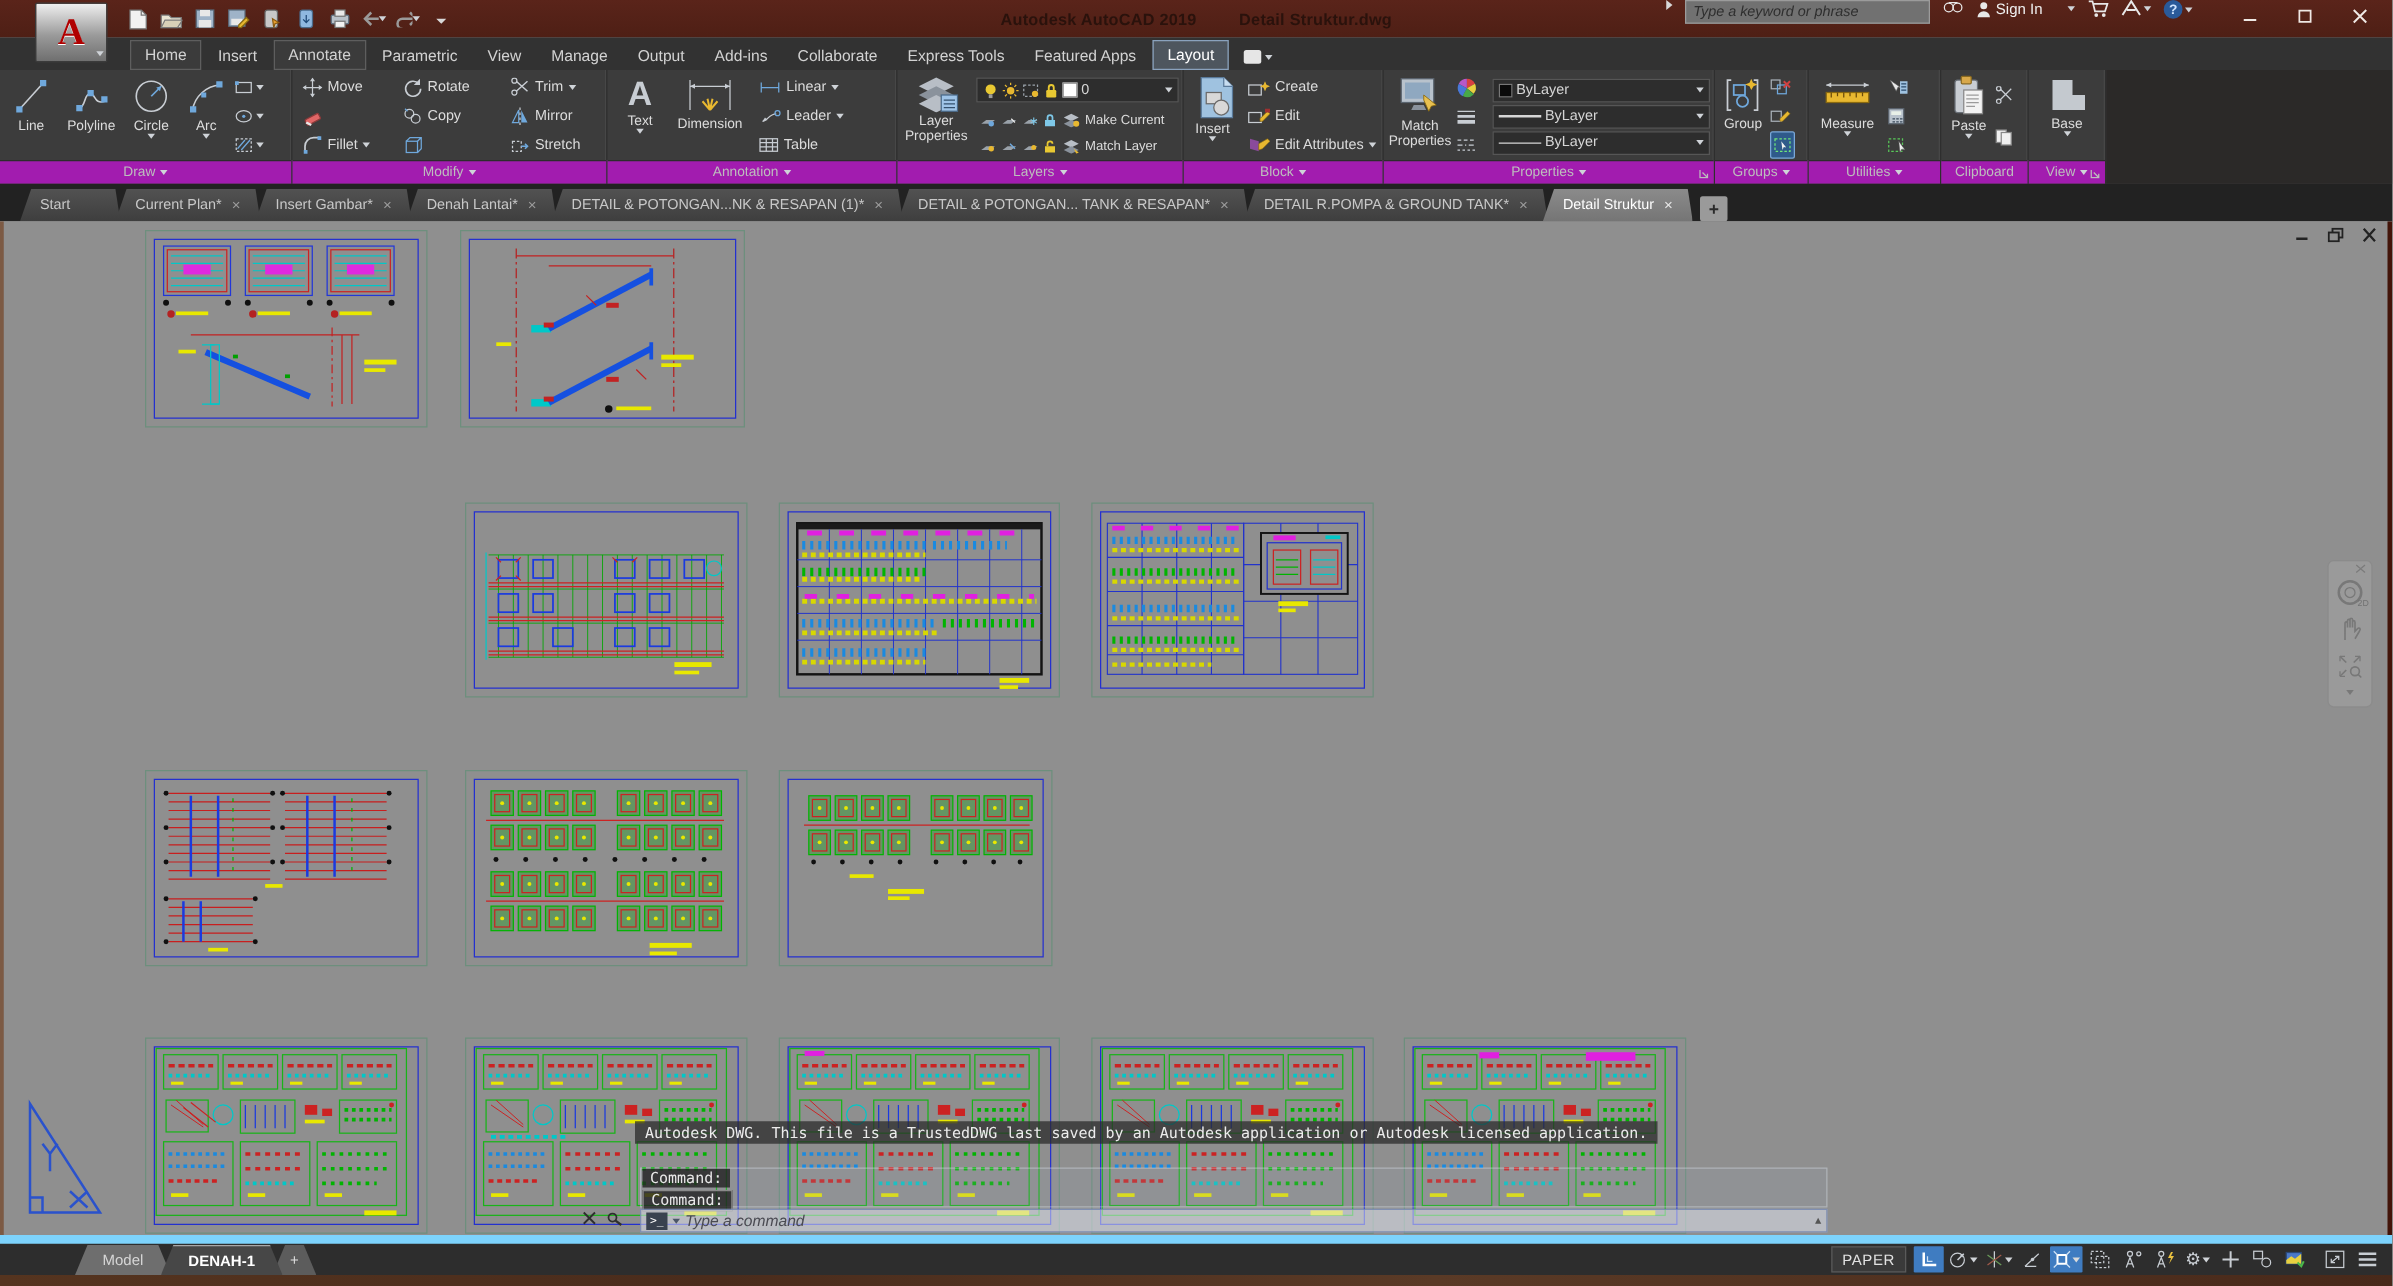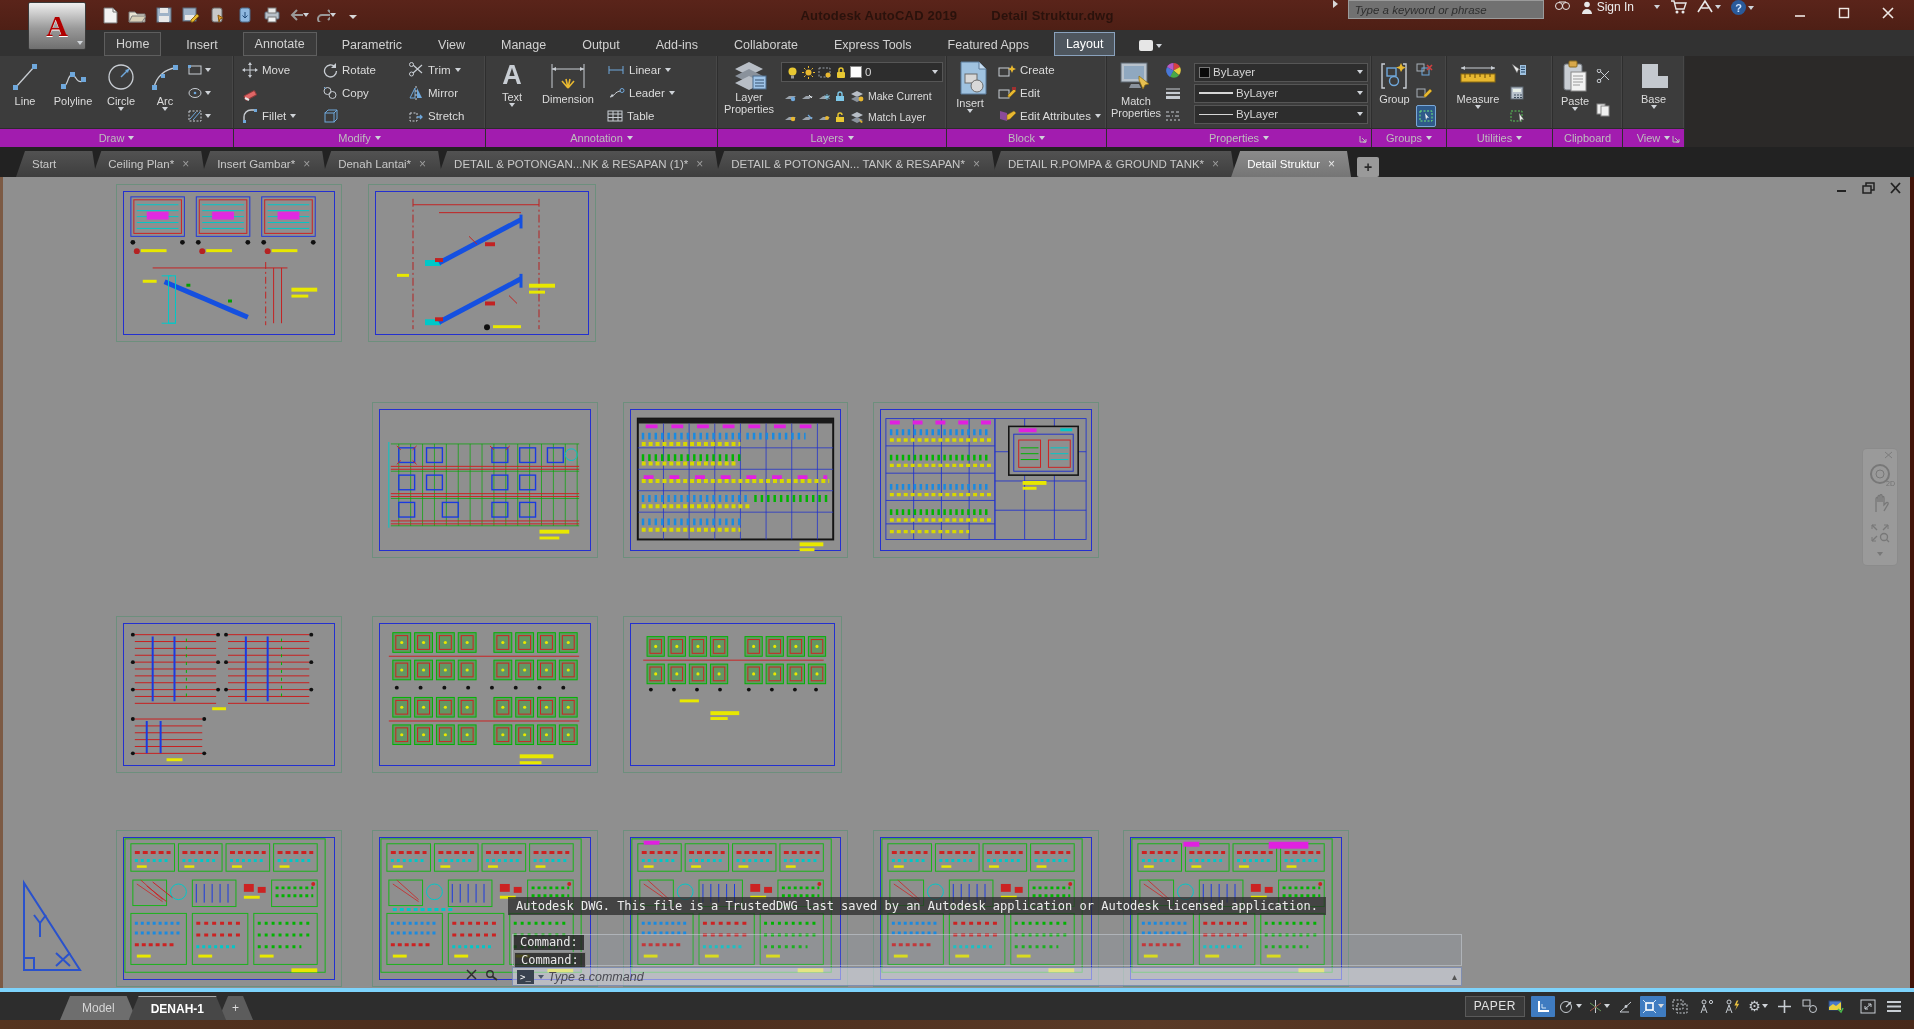--- a/index.html
+++ b/index.html
@@ -22,21 +22,21 @@
   .signin{display:flex;align-items:center;gap:4px;color:#efefef;font-size:12px}
   .winbtns{display:flex;align-items:center;margin-left:14px}
   .winbtn{width:44px;height:26px;display:flex;align-items:center;justify-content:center}
 
   
   .cv{width:0;height:0;border-left:3.5px solid transparent;border-right:3.5px solid transparent;border-top:4px solid #cfd3d8;display:inline-block}
   .cv.dk{border-top-color:#dadada}
 
   
   .tabrow{position:absolute;left:0;top:30px;width:100%;height:26px;background:#323232;display:flex;align-items:flex-end;padding-left:104px}
-  .rtab{padding:4px 11px;font-size:12.5px;color:#d2d2d2;margin-right:14px;white-space:nowrap}
+  .rtab{padding:4px 11px;font-size:12.5px;color:#d2d2d2;margin-right:2px;white-space:nowrap}
   .rtab.boxed{border:1px solid #5e5e5e;background:#3b3b3b}
   .rtab.active{background:#4e565e;border:1px solid #8aa2bd;color:#fff}
   .ribtoggle{display:flex;align-items:center;gap:3px;margin-left:10px;padding-bottom:5px}
   .ribtoggle .sq{width:14px;height:11px;background:#e6e6e6;border-radius:2px}
 
   
   .ribbon{position:absolute;left:0;top:56px;width:100%;height:91px;background:#3c3c3c;display:flex}
   .panel{height:91px;display:flex;flex-direction:column;border-right:1px solid #2e2e2e;box-shadow:inset -1px 0 0 #474747}
   .pbody{flex:1;display:flex;padding:2px 3px 0 3px;overflow:hidden}
   .pfoot{height:19px;background:#a21caf;border-top:1px solid #2c2c2c;display:flex;align-items:center;justify-content:center;gap:4px;font-size:11px;color:#bdbdbd;position:relative}
@@ -72,21 +72,21 @@
   .cmdbar{position:absolute;left:512px;top:790px;width:950px;height:19px;background:rgba(222,226,236,.55);border:1px solid rgba(96,116,168,.65);display:flex;align-items:center;padding:0 4px;gap:4px;z-index:12}
   .prompt{width:17px;height:14px;background:#39424f;color:#fff;font-family:"DejaVu Sans Mono",monospace;font-size:9px;display:flex;align-items:center;justify-content:center}
   .cmdinput{flex:1;background:transparent;border:none;outline:none;font-style:italic;font-size:12.5px;color:#3c3c44;font-family:"Liberation Sans",sans-serif}
   .cmdinput::placeholder{color:#4a4a52;font-style:italic}
   .cmdup{color:#555;font-size:10px;line-height:10px}
   .cmdside{position:absolute;top:792px;display:flex;gap:8px;z-index:12}
   .navbar{position:absolute;left:1862px;top:271px;width:36px;height:118px;background:rgba(175,175,175,.38);border:1px solid rgba(120,120,120,.45);border-radius:5px;z-index:7;display:flex;flex-direction:column;align-items:center;padding-top:8px;gap:9px;opacity:.85}
   .navlbl{font-size:7px;color:#6e6e6e}
 
   
-  .bottombar{position:absolute;left:0;top:988px;width:100%;height:32px;background:#2d2d2d;border-top:4px solid #7dd3fc;display:flex;align-items:center;justify-content:space-between;z-index:20}
+  .bottombar{position:absolute;left:0;top:988px;width:100%;height:32px;background:#2d2d2d;border-top:7px solid #7dd3fc;display:flex;align-items:center;justify-content:space-between;z-index:20}
   .laytabs{display:flex;align-items:flex-end;height:100%;padding-left:60px}
   .ltab{height:24px;margin-top:4px;display:flex;align-items:center;padding:0 22px;font-size:12px;color:#d6d6d6;background:#6e6e6e;clip-path:polygon(10px 0,calc(100% - 10px) 0,100% 100%,0 100%);margin-right:-8px}
   .ltab.active{background:#474747;color:#fff;font-weight:bold;border-top:1px solid #a8a8a8;z-index:2}
   .ltab.plus{padding:0 14px;background:#5c5c5c;color:#ddd}
   .status{display:flex;align-items:center;gap:2px;padding-right:8px}
   .stbtn{min-width:24px;height:21px;display:flex;align-items:center;justify-content:center;gap:1px;padding:0 2px;border-radius:1px}
   .stbtn.on{background:#3f7cc1}
   .stpaper{font-size:12px;color:#e2e2e2;letter-spacing:.5px;padding:0 8px;height:21px;display:flex;align-items:center;background:#3a3a3a;border:1px solid #5a5a5a;margin-right:4px}
   .stglyph{font-family:"DejaVu Sans",sans-serif;font-size:14px;color:#c8cdd3;line-height:14px}
 
@@ -1114,21 +1114,21 @@
     </div>
 
     <div class="panel fill-dark"></div>
   </div>
 
   <div class="filetabs">
     <div class="ftab" style="padding-right:40px">
         <span>Start</span>
       </div>
     <div class="ftab">
-        <span>Ceiling Plan*</span>
+        <span>Current Plan*</span>
         <span class="x">×</span>
       </div>
     <div class="ftab">
         <span>Insert Gambar*</span>
         <span class="x">×</span>
       </div>
     <div class="ftab">
         <span>Denah Lantai*</span>
         <span class="x">×</span>
       </div>

